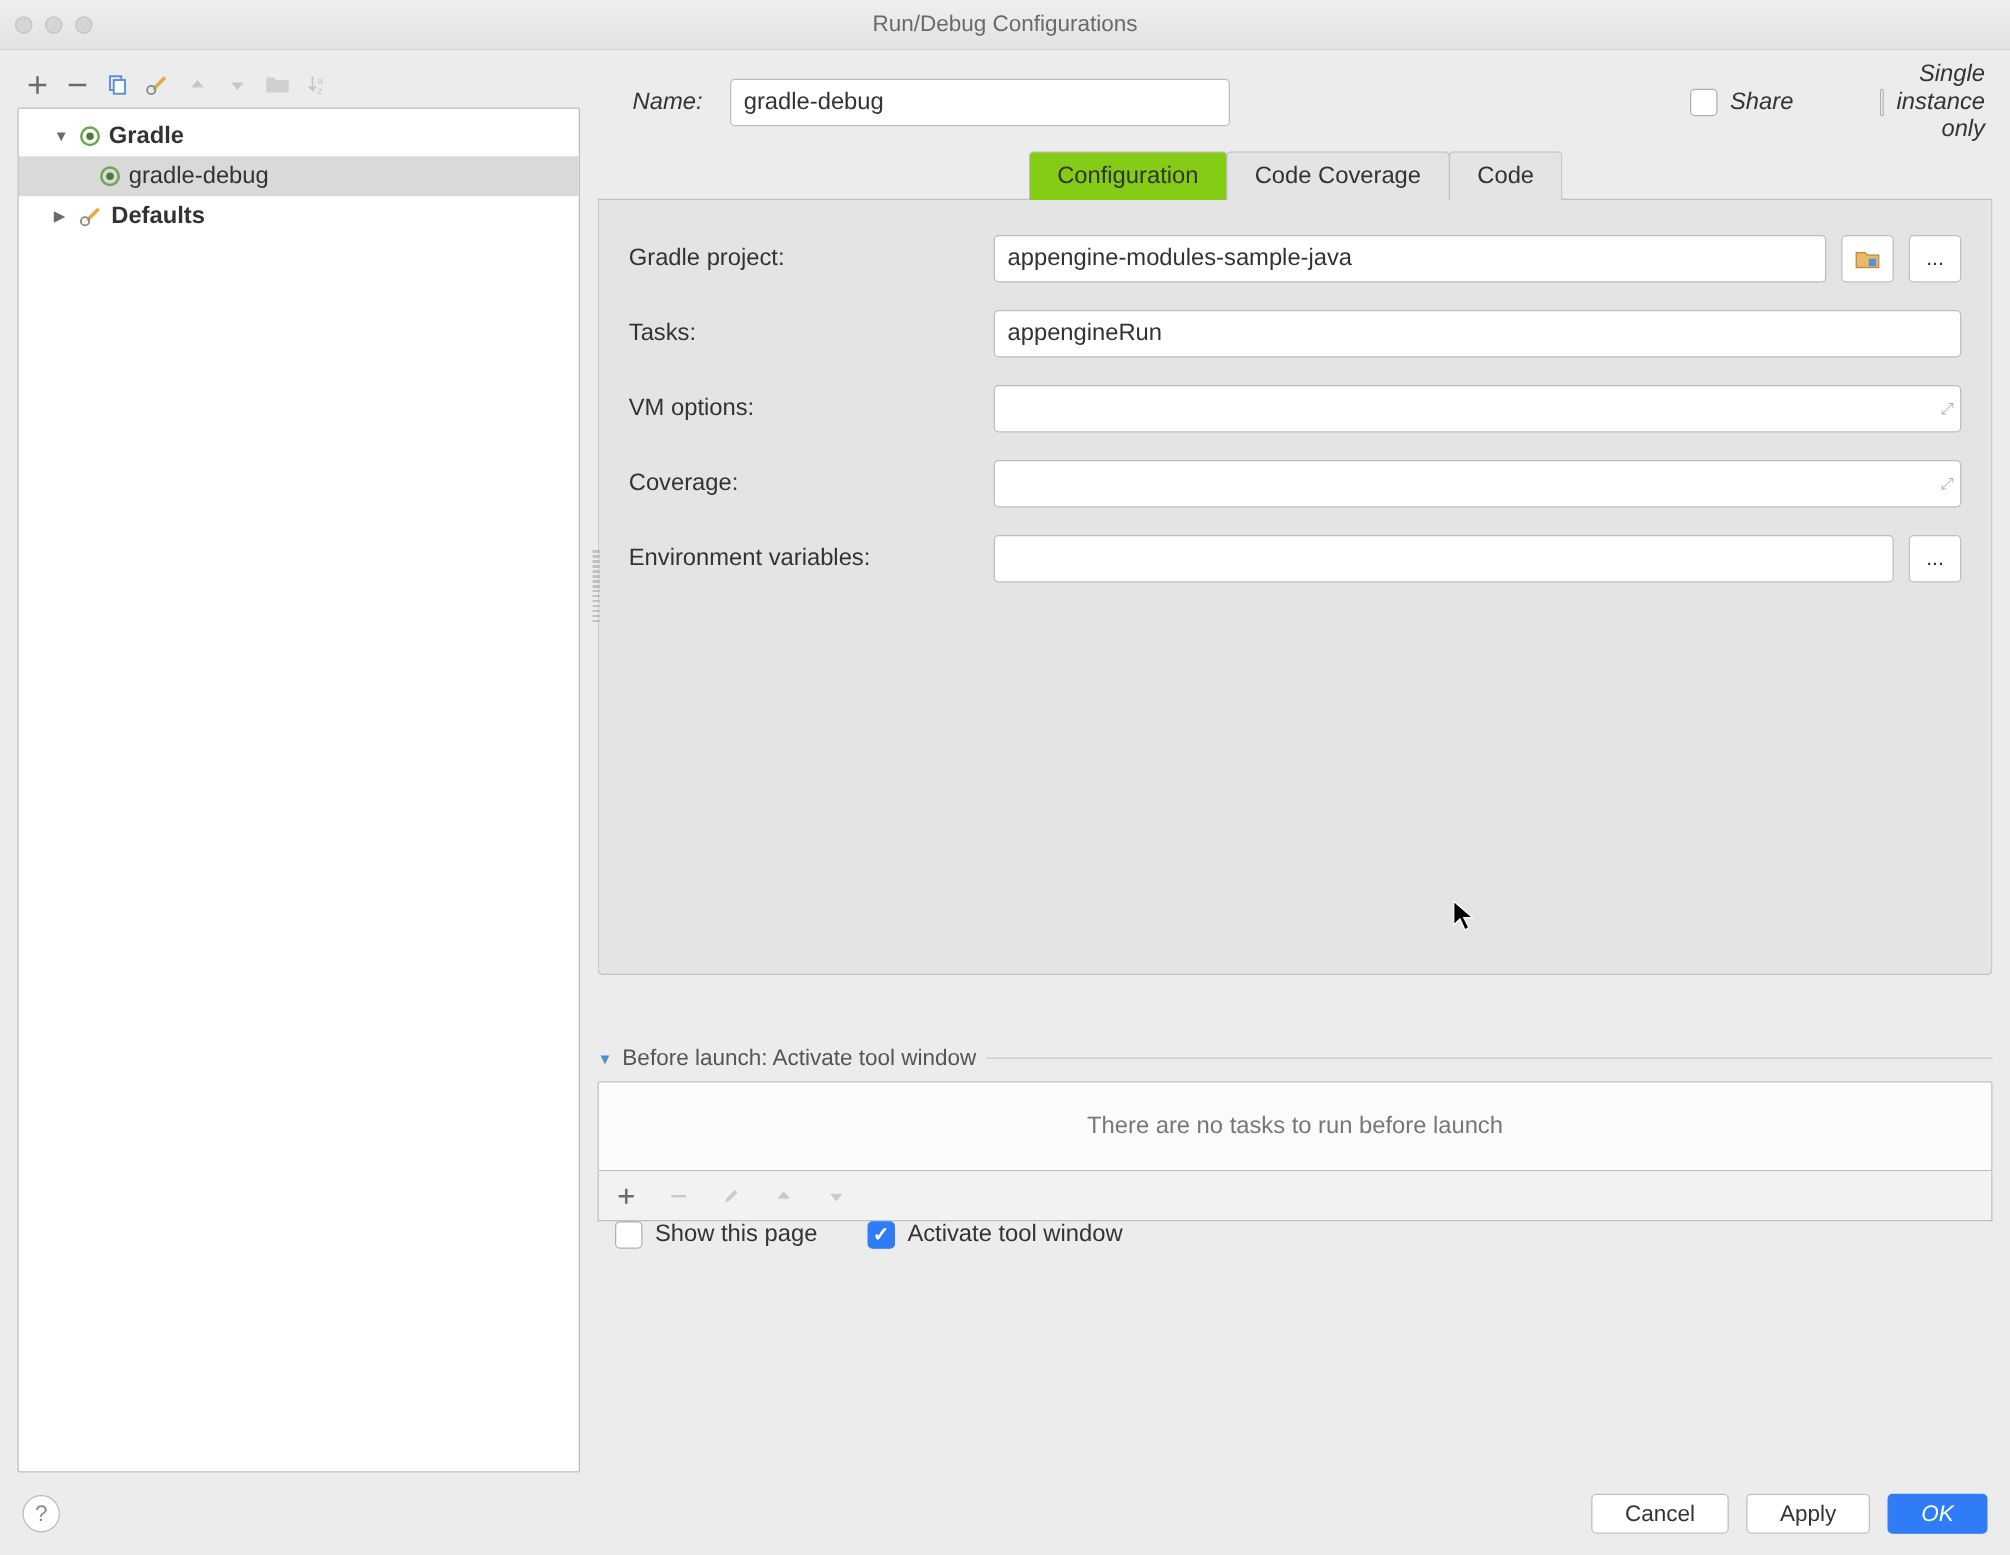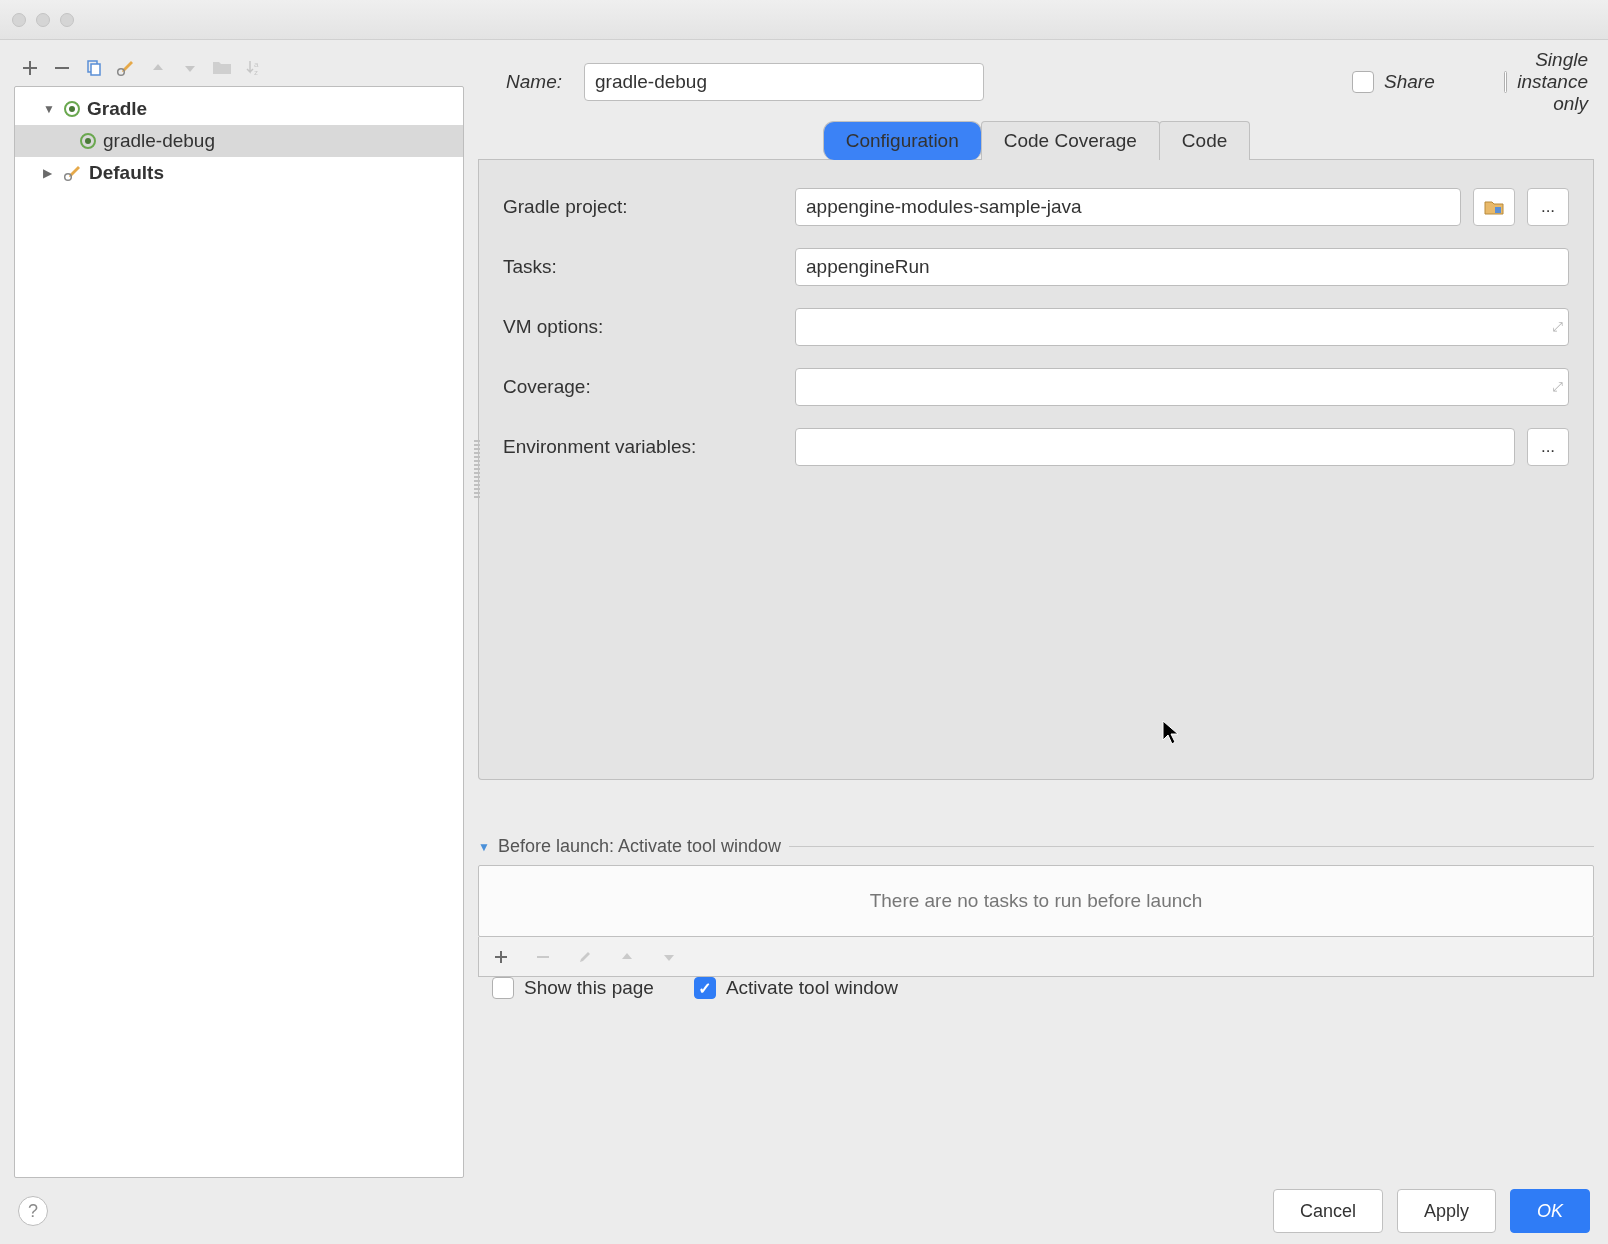--- a/index.html
+++ b/index.html
@@ -84,21 +84,21 @@
   display: flex; margin-top: 6px; border-bottom: 1px solid #c0c0c0;
   justify-content: center; position: relative;
 }
 .tab {
   padding: 8px 22px; font-size: 19px; color: #333;
   border: 1px solid #c0c0c0; border-bottom: none;
   background: #e4e4e4; margin-right: -1px;
   border-top-left-radius: 4px; border-top-right-radius: 4px;
   cursor: pointer; position: relative; top: 1px;
 }
-.tab.active { background: #3b82f6; border-radius: 11px; }
+.tab.active { background: #84cc16; }
 .config-panel {
   background: #e4e4e4; border: 1px solid #c0c0c0;
   border-top: none; border-radius: 0 0 4px 4px;
   padding: 28px 24px; display: grid;
   grid-template-columns: 280px 1fr auto auto;
   row-gap: 22px; column-gap: 12px; align-content: start;
   min-height: 620px;
 }
 .form-label { font-size: 19px; color: #333; align-self: center; }
 .form-input { height: 38px; }
@@ -140,39 +140,40 @@
   background: #ececec;
 }
 .help-btn {
   width: 30px; height: 30px; border-radius: 50%;
   border: 1.5px solid #bdbdbd; color: #8a8a8a;
   display: flex; align-items: center; justify-content: center;
   font-size: 18px; background: #fff; cursor: pointer;
 }
 .footer-right { display: flex; gap: 14px; }
 .btn {
-  height: 44px; padding: 0 26px; border-radius: 4px;
+  height: 32px; padding: 0 26px; border-radius: 4px;
   border: 1px solid #c0c0c0; background: #fff;
   font-size: 18px; color: #333; cursor: pointer;
 }
 .btn.primary { background: #2f7cf6; border-color: #2f7cf6; color: #ffffff; font-style: italic; }
 .cursor-arrow {
   position: absolute; pointer-events: none; z-index: 9999;
 }
 svg { display: block; }
 </style>
 </head>
 <body>
 
 <div class="titlebar">
   <div class="traffic-lights">
     <div class="traffic-light"></div>
     <div class="traffic-light"></div>
     <div class="traffic-light"></div>
   </div>
+  <div class="titlebar-title">Run/Debug Configurations</div>
 </div>
 
 <div class="content">
   <div class="left-pane">
     <div class="toolbar">
       <div class="tb-btn">
         <svg width="18" height="18" viewBox="0 0 18 18">
             <path d="M9 2v14M2 9h14" stroke="#6b6b6b" stroke-width="2"></path>
           </svg>
       </div>

